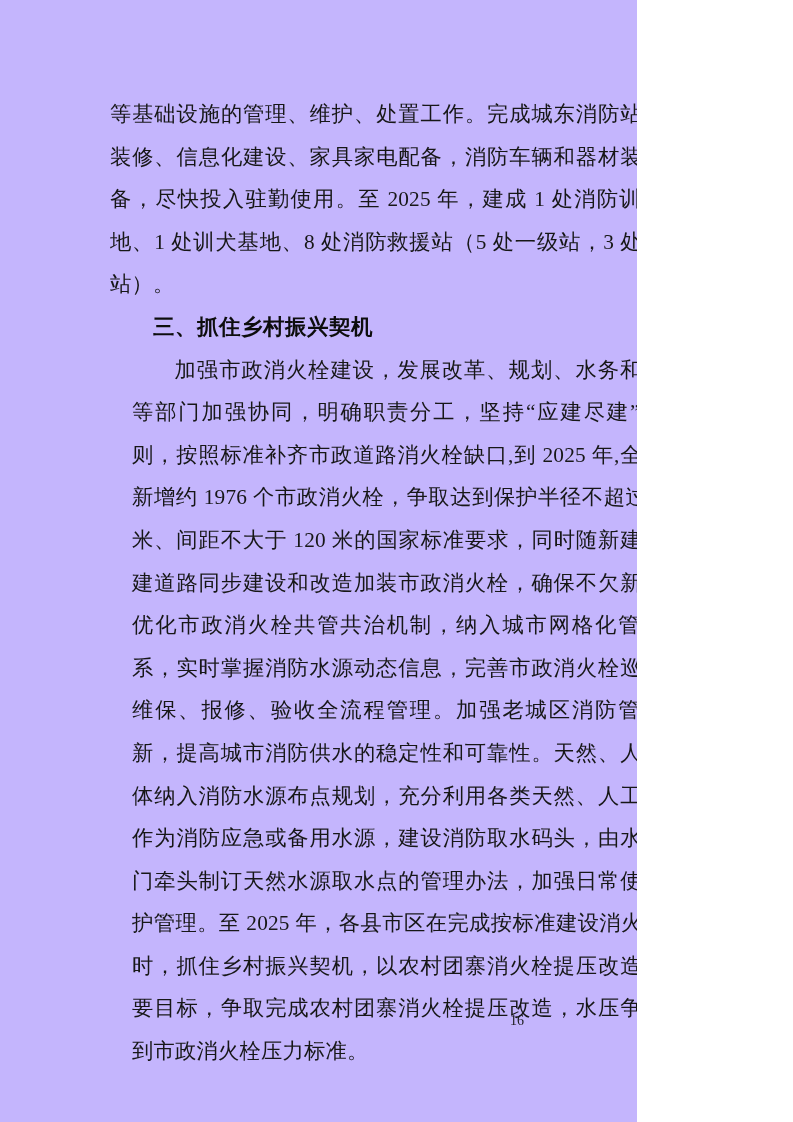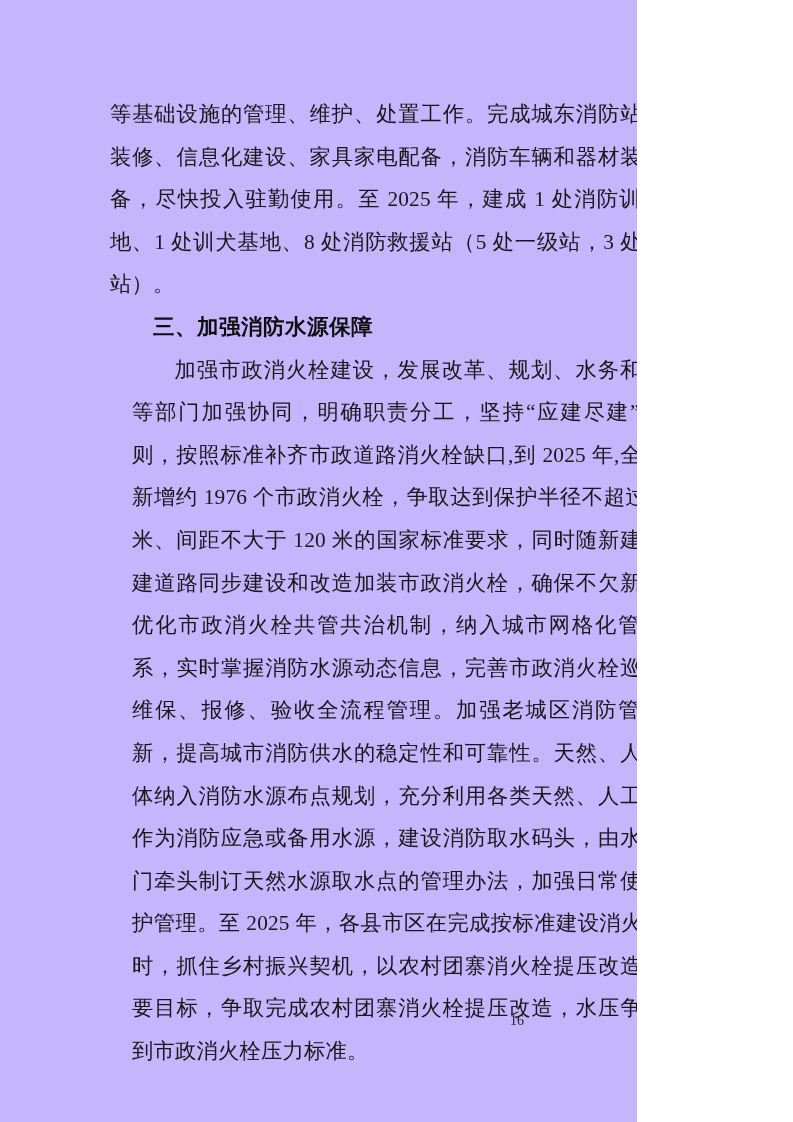--- a/index.html
+++ b/index.html
@@ -62,17 +62,17 @@
     color: #1a1a1a;
     font-family: "Liberation Serif", "DejaVu Serif", serif;
   }
 </style>
 </head>
 <body>
 
 <div class="page">
   <div class="content">
     <p class="body-text no-indent">等基础设施的管理、维护、处置工作。完成城东消防站二次装修、信息化建设、家具家电配备，消防车辆和器材装备配备，尽快投入驻勤使用。至 2025 年，建成 1 处消防训练基地、1 处训犬基地、8 处消防救援站（5 处一级站，3 处小型站）。</p>
-    <h2 class="section-heading">三、加强消防水源保障</h2>
+    <h2 class="section-heading">三、抓住乡村振兴契机</h2>
     <p class="body-text indent">加强市政消火栓建设，发展改革、规划、水务和消防等部门加强协同，明确职责分工，坚持“应建尽建”的原则，按照标准补齐市政道路消火栓缺口,到 2025 年,全市共新增约 1976 个市政消火栓，争取达到保护半径不超过 150 米、间距不大于 120 米的国家标准要求，同时随新建、改建道路同步建设和改造加装市政消火栓，确保不欠新账。优化市政消火栓共管共治机制，纳入城市网格化管理体系，实时掌握消防水源动态信息，完善市政消火栓巡检、维保、报修、验收全流程管理。加强老城区消防管网更新，提高城市消防供水的稳定性和可靠性。天然、人工水体纳入消防水源布点规划，充分利用各类天然、人工水体作为消防应急或备用水源，建设消防取水码头，由水务部门牵头制订天然水源取水点的管理办法，加强日常使用维护管理。至 2025 年，各县市区在完成按标准建设消火栓同时，抓住乡村振兴契机，以农村团寨消火栓提压改造为主要目标，争取完成农村团寨消火栓提压改造，水压争取达到市政消火栓压力标准。</p>
   </div>
   <div class="page-number">16</div>
 </div>
 
 </body></html>

